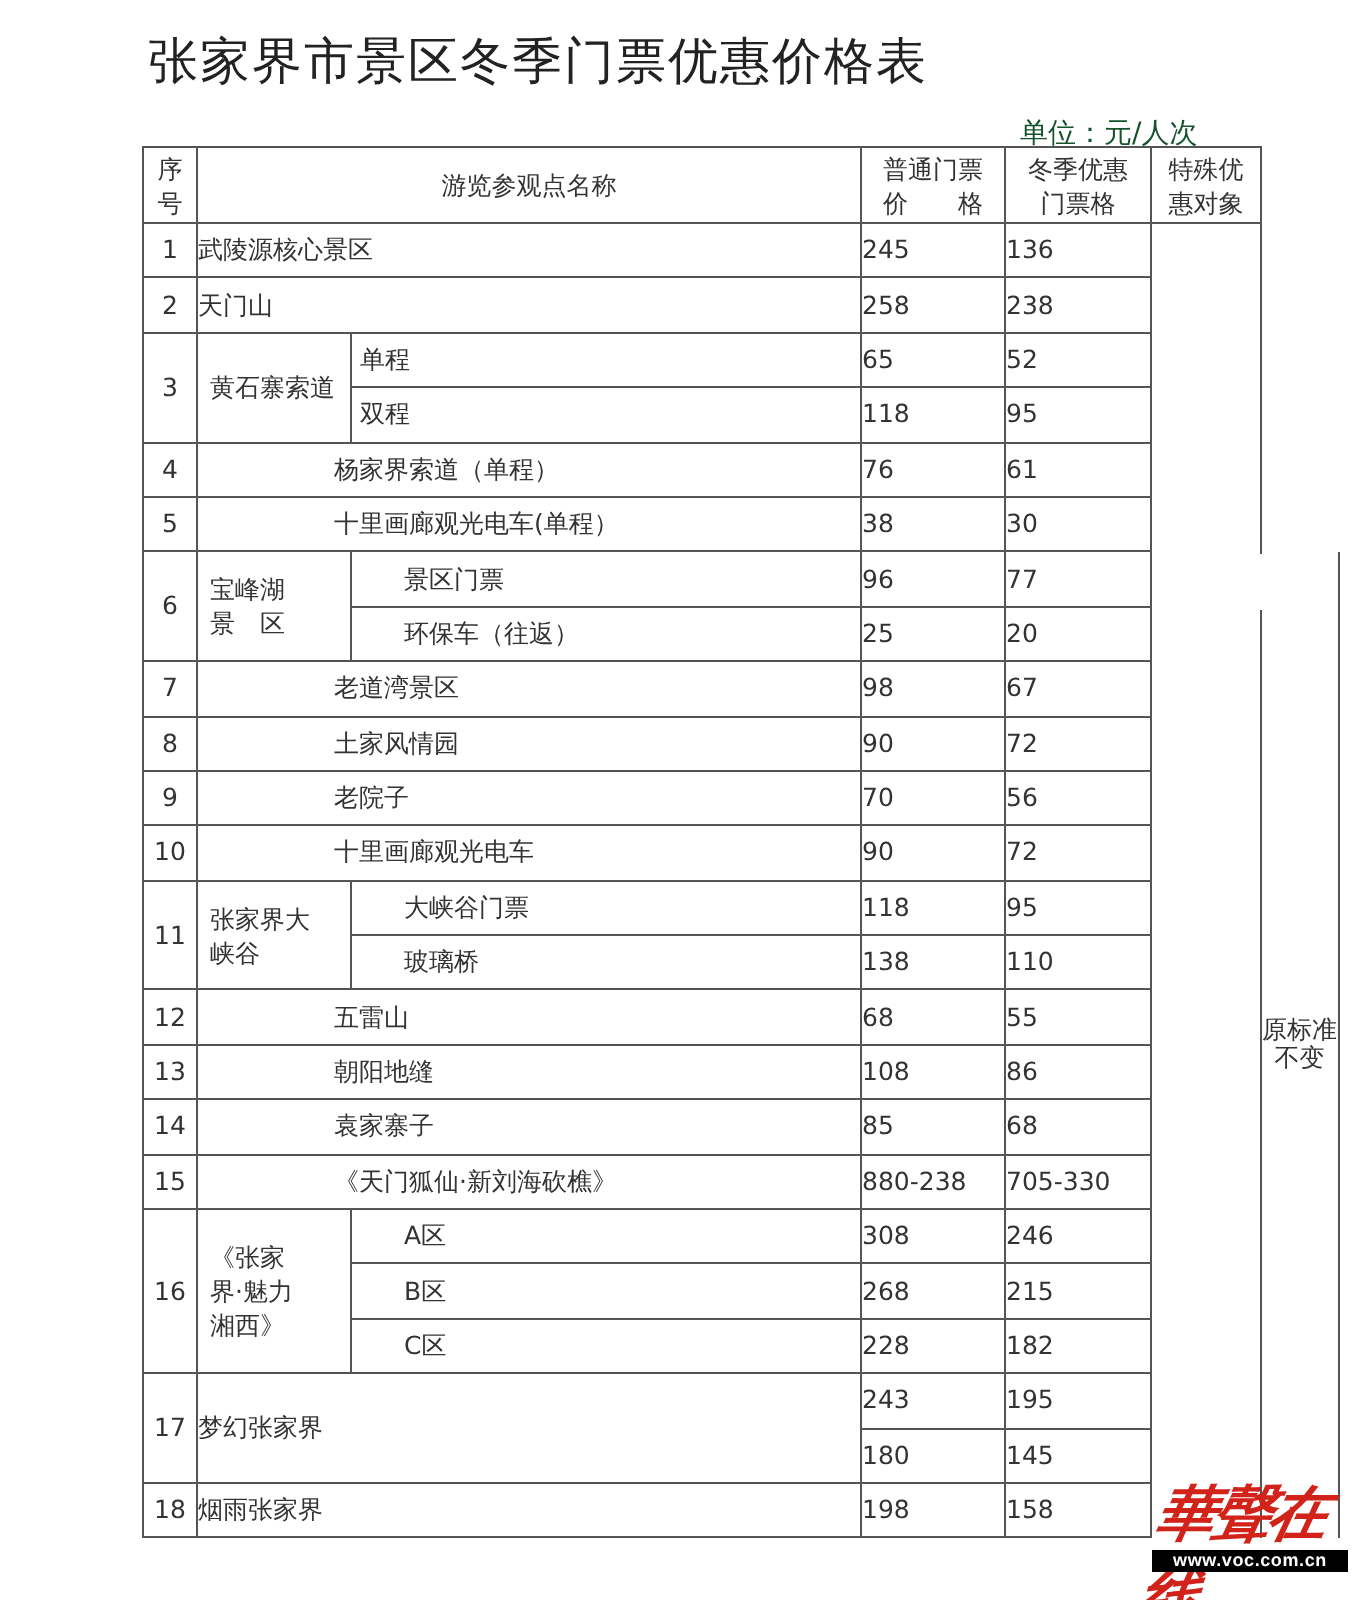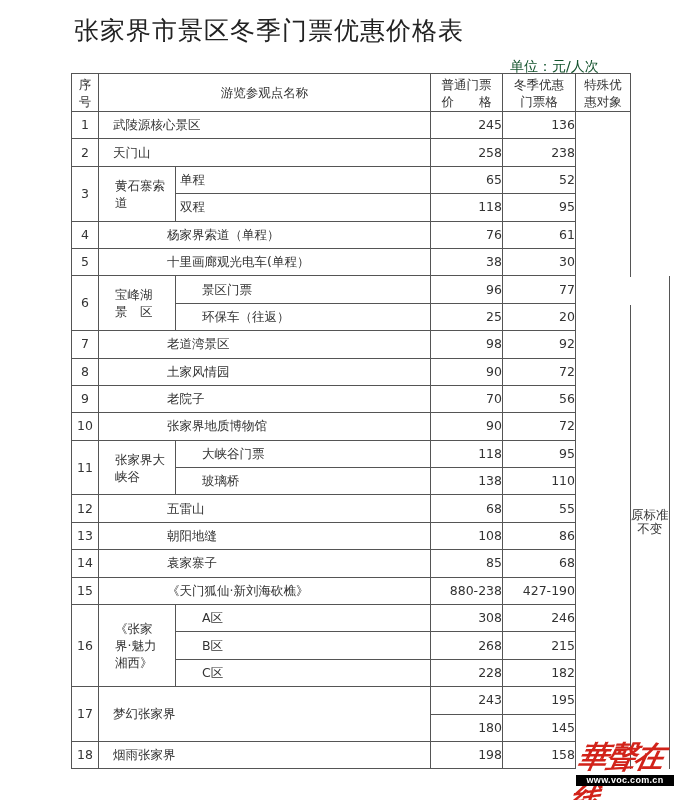--- a/index.html
+++ b/index.html
@@ -4,29 +4,29 @@
 <style>
   html, body { margin:0; padding:0; background:#ffffff; }
   body { width:678px; height:800px; position:relative; overflow:hidden;
          font-family:"DejaVu Sans", "Liberation Sans", sans-serif; color:#2a2a2a; }
   .title { position:absolute; left:0; top:14px; width:538px; text-align:center;
            font-size:25px; letter-spacing:1px; color:#222; }
   .unit { position:absolute; left:510px; top:58px; font-size:14px; color:#14532d; }
   table { position:absolute; left:71px; top:73px; border-collapse:collapse;
           table-layout:fixed; font-size:12.5px; }
   td { border:1.3px solid #555; padding:0; height:26.4px; line-height:14px; color:#333; }
-  td.num { text-align:right; }
+  td.num { text-align:left; }
   td.seq { text-align:center; }
-  td.name { padding-left:14px; }
+  td.name { padding-left:0; }
   td.name-indent { padding-left:68px; }
   td.sub-name { padding-left:26px; }
   td.sub2 { padding-left:4px;margin-left:36px; }
   td.hdr { text-align:center; font-size:12.5px; line-height:17px; height:37px; }
   td.special { border-top:1.3px solid #555; border-bottom:none; text-align:center; vertical-align:middle; }
-  td.group { padding-left:16px; line-height:17px; }
+  td.group { padding-left:6px; line-height:17px; }
   .gap-cover { position:absolute; left:626px; width:8px; background:#fff; }
   .watermark { position:absolute; left:574px; top:737px; width:104px; height:56px; }
   .wm-text { position:absolute; left:0; top:0; font-family:"DejaVu Serif", serif; font-style:italic;
              font-size:30px; color:#d2231a; font-weight:bold; letter-spacing:-2px; transform:skewX(-12deg); }
   .wm-url { position:absolute; left:2px; top:38px; width:98px; height:11px; background:#000000;
             color:#fff; font-size:9px; line-height:11px; text-align:center; font-family:"Liberation Sans", sans-serif;
             font-weight:bold; letter-spacing:0.3px; }
 </style>
 </head>
 <body>
@@ -124,40 +124,40 @@
     <tr>
       <td class="sub-name">环保车（往返）</td>
       <td class="num">25</td>
       <td class="num">20</td>
     </tr>
 
     <tr>
       <td class="seq">7</td>
       <td class="name-indent" colspan="2">老道湾景区</td>
       <td class="num">98</td>
-      <td class="num">92</td>
+      <td class="num">67</td>
     </tr>
 
     <tr>
       <td class="seq">8</td>
       <td class="name-indent" colspan="2">土家风情园</td>
       <td class="num">90</td>
       <td class="num">72</td>
     </tr>
 
     <tr>
       <td class="seq">9</td>
       <td class="name-indent" colspan="2">老院子</td>
       <td class="num">70</td>
       <td class="num">56</td>
     </tr>
 
     <tr>
       <td class="seq">10</td>
-      <td class="name-indent" colspan="2">张家界地质博物馆</td>
+      <td class="name-indent" colspan="2">十里画廊观光电车</td>
       <td class="num">90</td>
       <td class="num">72</td>
     </tr>
 
     <tr>
       <td class="seq" rowspan="2">11</td>
       <td class="group" rowspan="2">
         <div>张家界大</div>
         <div>峡谷</div>
       </td>
@@ -189,21 +189,21 @@
       <td class="seq">14</td>
       <td class="name-indent" colspan="2">袁家寨子</td>
       <td class="num">85</td>
       <td class="num">68</td>
     </tr>
 
     <tr>
       <td class="seq">15</td>
       <td class="name-indent" colspan="2">《天门狐仙·新刘海砍樵》</td>
       <td class="num">880-238</td>
-      <td class="num">427-190</td>
+      <td class="num">705-330</td>
     </tr>
 
     <tr>
       <td class="seq" rowspan="3">16</td>
       <td class="group" rowspan="3">
         <div>《张家</div>
         <div>界·魅力</div>
         <div>湘西》</div>
       </td>
       <td class="sub-name">A区</td>

